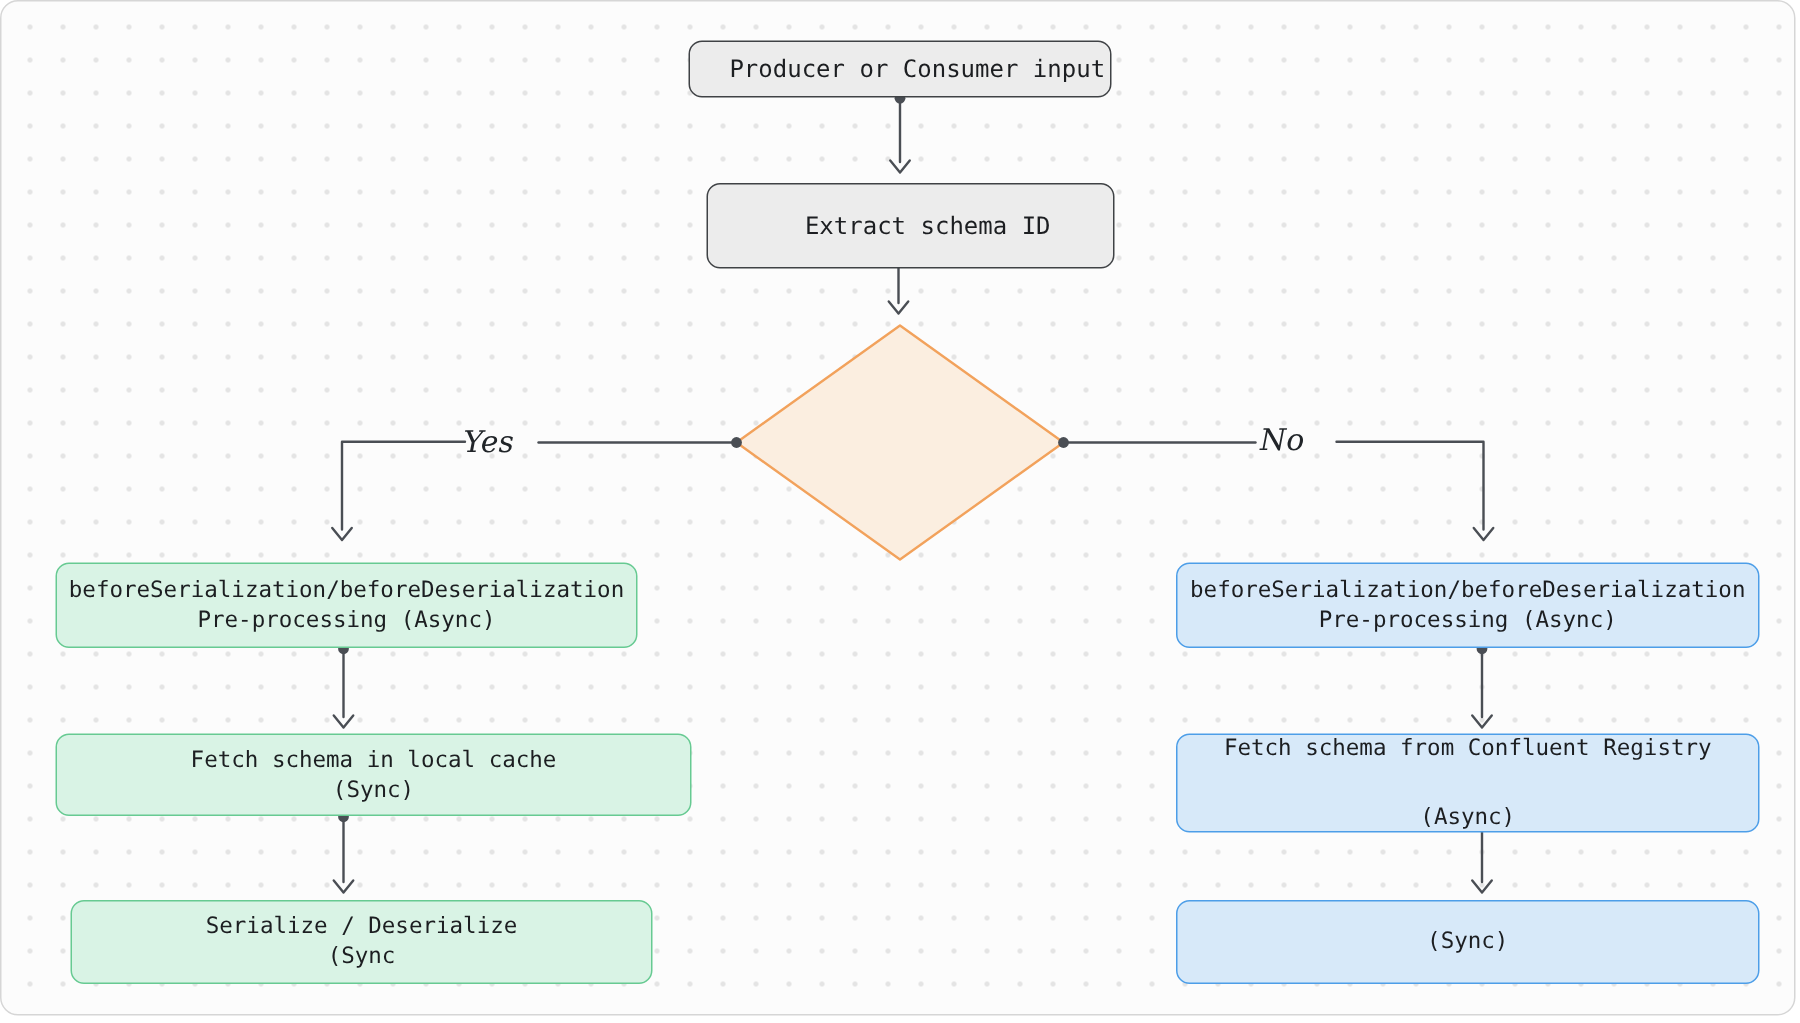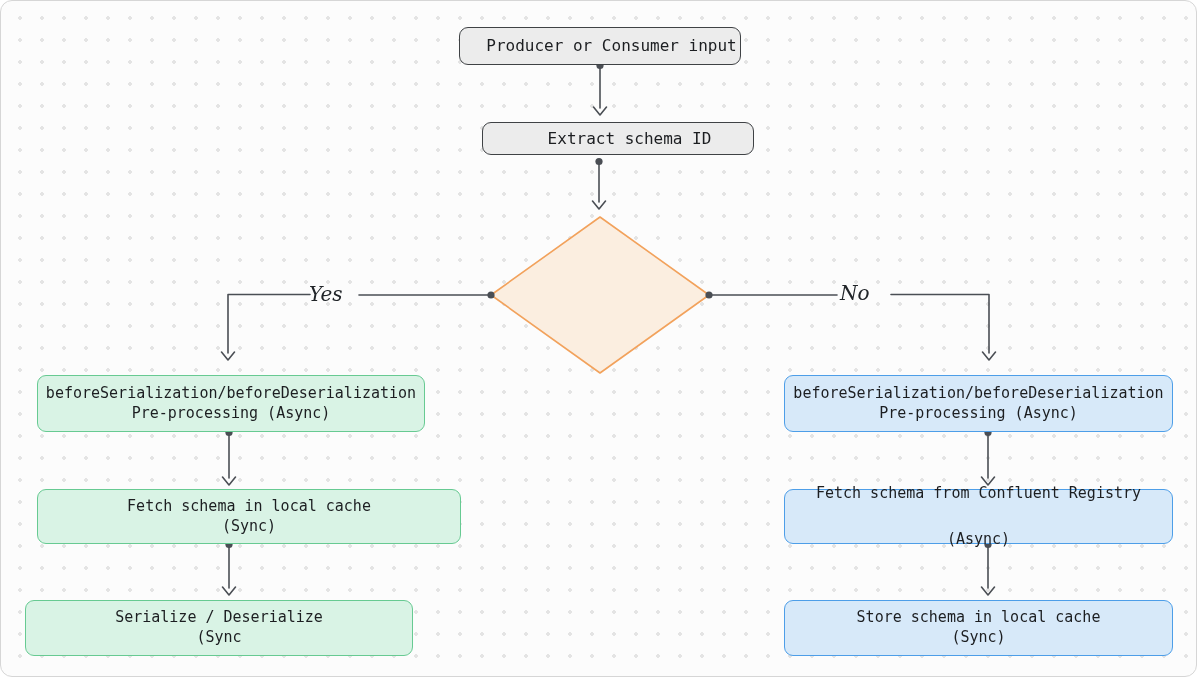--- a/index.html
+++ b/index.html
@@ -121,21 +121,21 @@
           <path d="M980.5 586 L987 594 L993.5 586"></path>
           <circle class="edge-dot" cx="987" cy="543.5" r="3.6"></circle>
         </g>
       </g>
     </svg>
 
     <div class="node gray" style="left:458px; top:26px; width:282px; height:38px;">
       <span>Producer or Consumer input</span>
     </div>
 
-    <div class="node gray" style="left:481px; top:121px; width:272px; height:33px;">
+    <div class="node gray" style="left:470px; top:121px; width:272px; height:57px;">
       <span>Extract schema ID</span>
     </div>
 
 
     <div class="edge-label" style="left:308px; top:279px; width:50px; height:28px;">
       <span>Yes</span>
     </div>
 
     <div class="edge-label" style="left:839px; top:278px; width:46px; height:28px;">
       <span>No</span>
@@ -144,34 +144,33 @@
     <div class="node green" style="left:36px; top:374px; width:388px; height:57px;">
       <span>beforeSerialization/beforeDeserialization</span>
       <span>Pre-processing (Async)</span>
     </div>
 
     <div class="node green" style="left:36px; top:488px; width:424px; height:55px;">
       <span>Fetch schema in local cache</span>
       <span>(Sync)</span>
     </div>
 
-    <div class="node green" style="left:24px; top:599px; width:388px; height:56px;">
+    <div class="node green" style="left:46px; top:599px; width:388px; height:56px;">
       <span>Serialize / Deserialize</span>
       <span>(Sync</span>
     </div>
 
     <div class="node blue" style="left:783px; top:374px; width:389px; height:57px;">
       <span>beforeSerialization/beforeDeserialization</span>
       <span>Pre-processing (Async)</span>
     </div>
 
-    <div class="node blue" style="left:783px; top:488px; width:389px; height:55px;gap:26px;">
+    <div class="node blue" style="left:783px; top:488px; width:389px; height:66px;gap:26px;">
       <span>Fetch schema from Confluent Registry</span>
       <span>(Async)</span>
     </div>
 
     <div class="node blue" style="left:783px; top:599px; width:389px; height:56px;">
-      <span>Store schema in local cache</span>
       <span>(Sync)</span>
     </div>
 
   </div>
 </div>
 
 </body></html>

